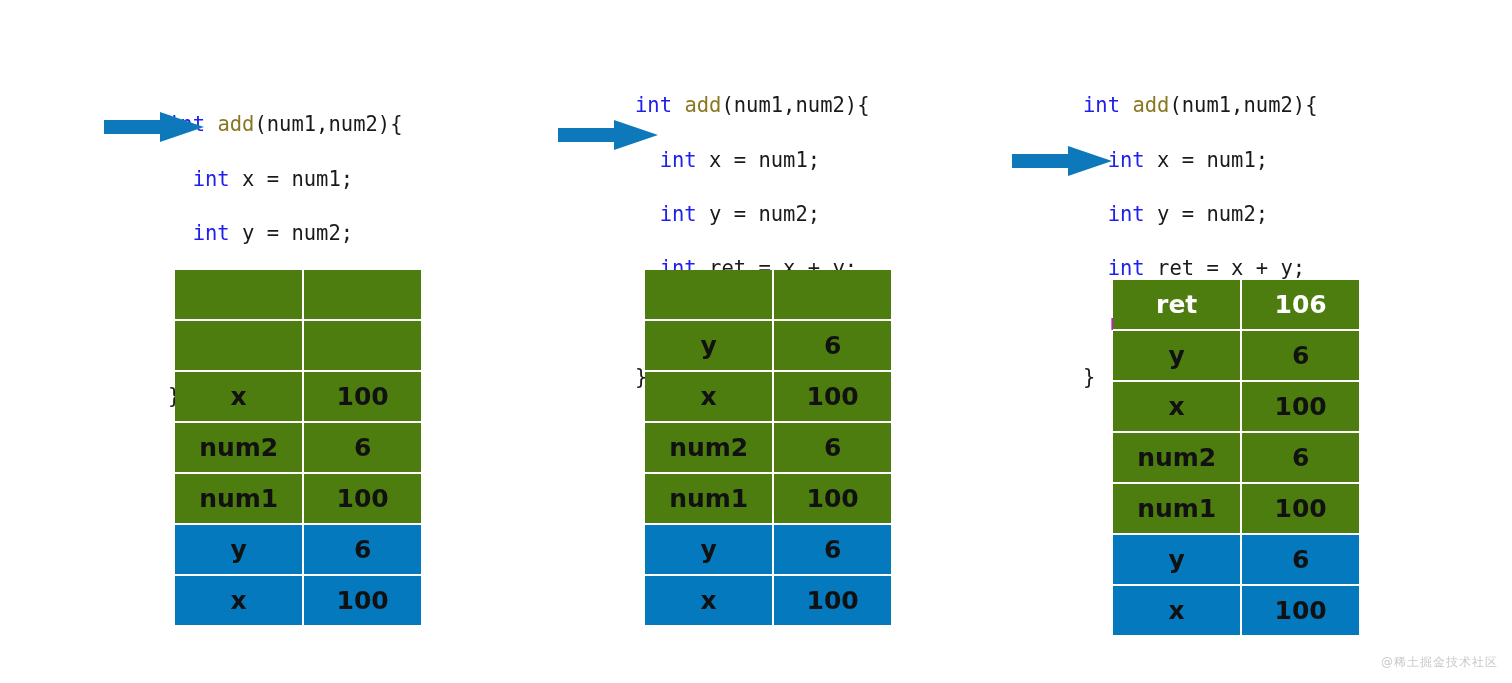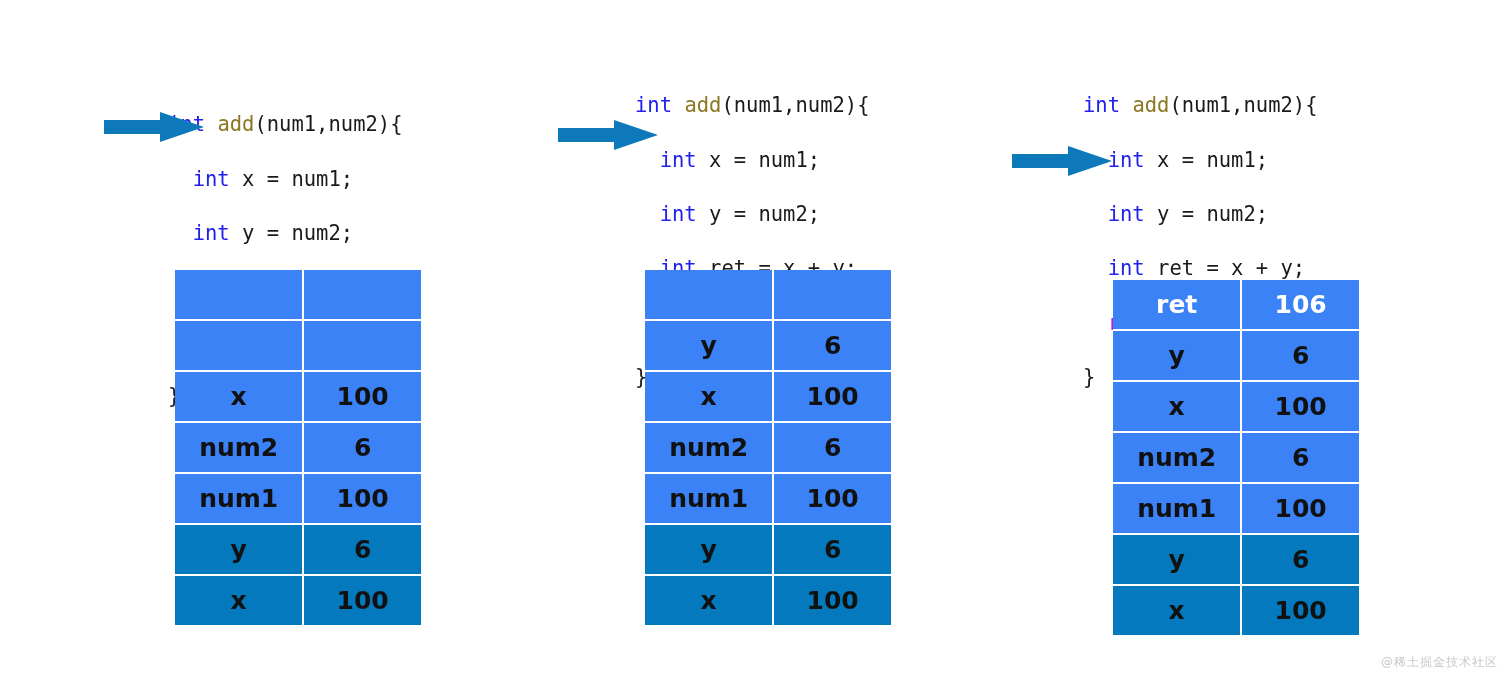--- a/index.html
+++ b/index.html
@@ -67,21 +67,21 @@
   #panel-3 .stack-table { left: 123px; top: 280px; width: 246px; }
 
   .stack-table td {
     height: 49px;
     text-align: center;
     vertical-align: middle;
     font-family: "DejaVu Sans", sans-serif;
     font-size: 25px;
     font-weight: 700;
     color: #111111;
-    background: #3b82f6;
+    background: #4d7c0f;
     border-right: 2px solid #ffffff;
     border-bottom: 2px solid #ffffff;
     padding: 0;
     overflow: hidden;
   }
   .stack-table td.col-name { width: 120px; }
   .stack-table td.col-val  { width: 110px; border-right: none; }
   .stack-table tr:last-child td { border-bottom: none; }
 
   .stack-table tr.dark td { background: #0479be; }

